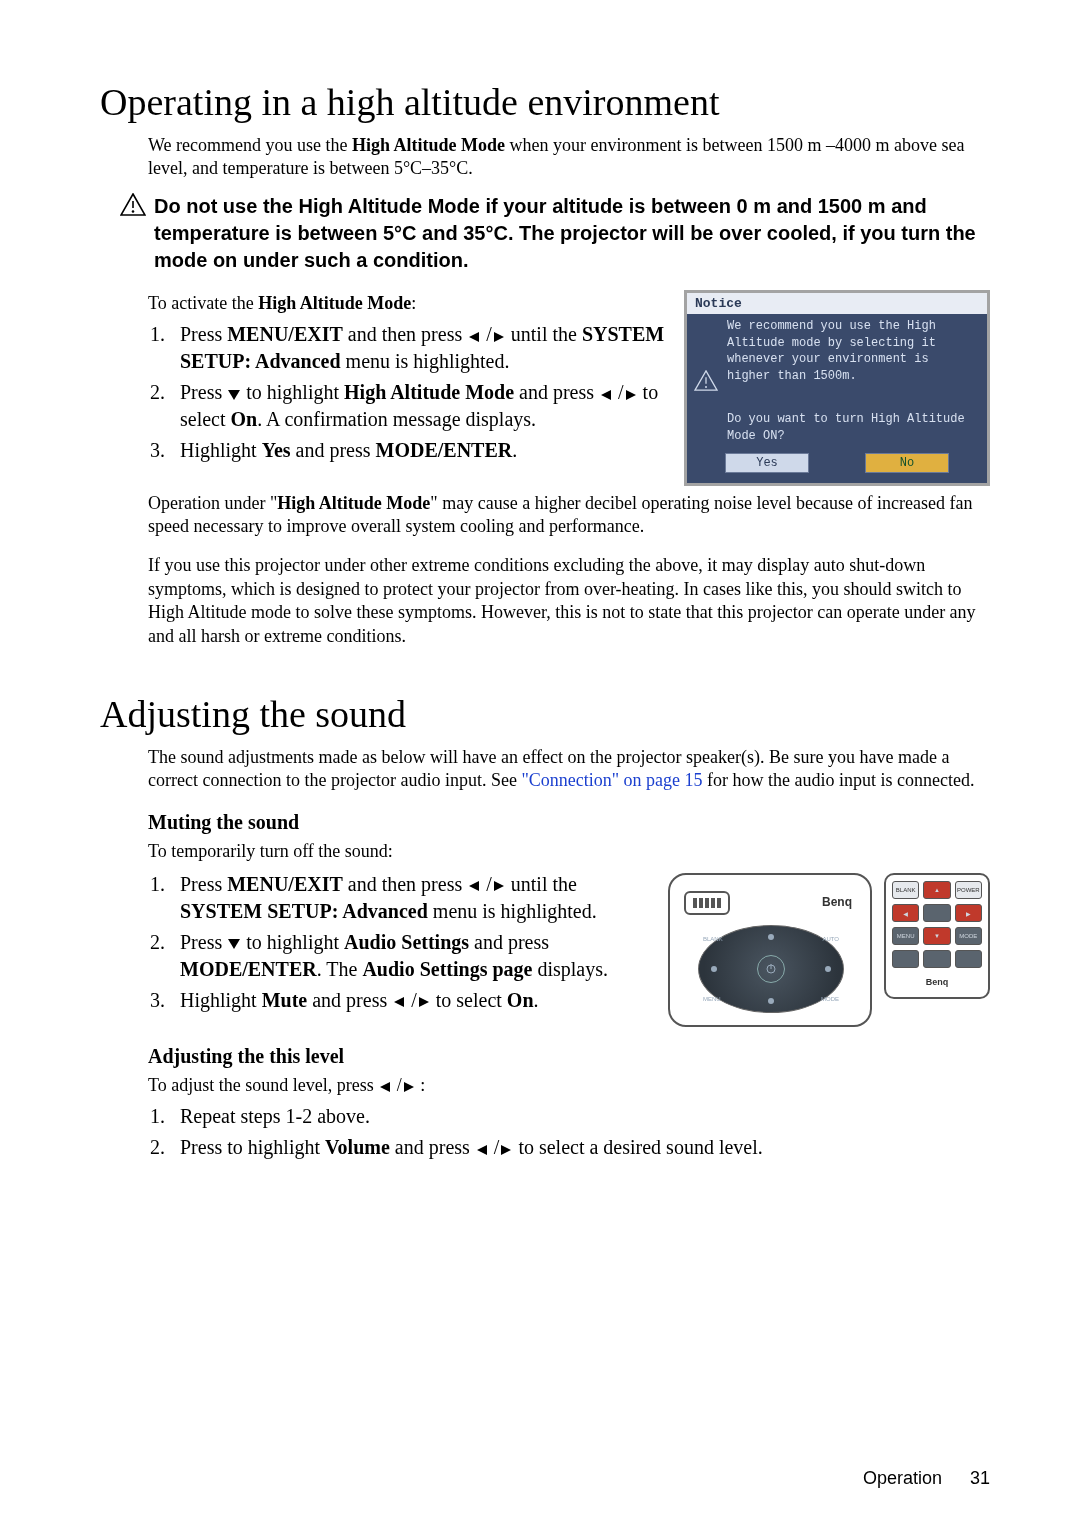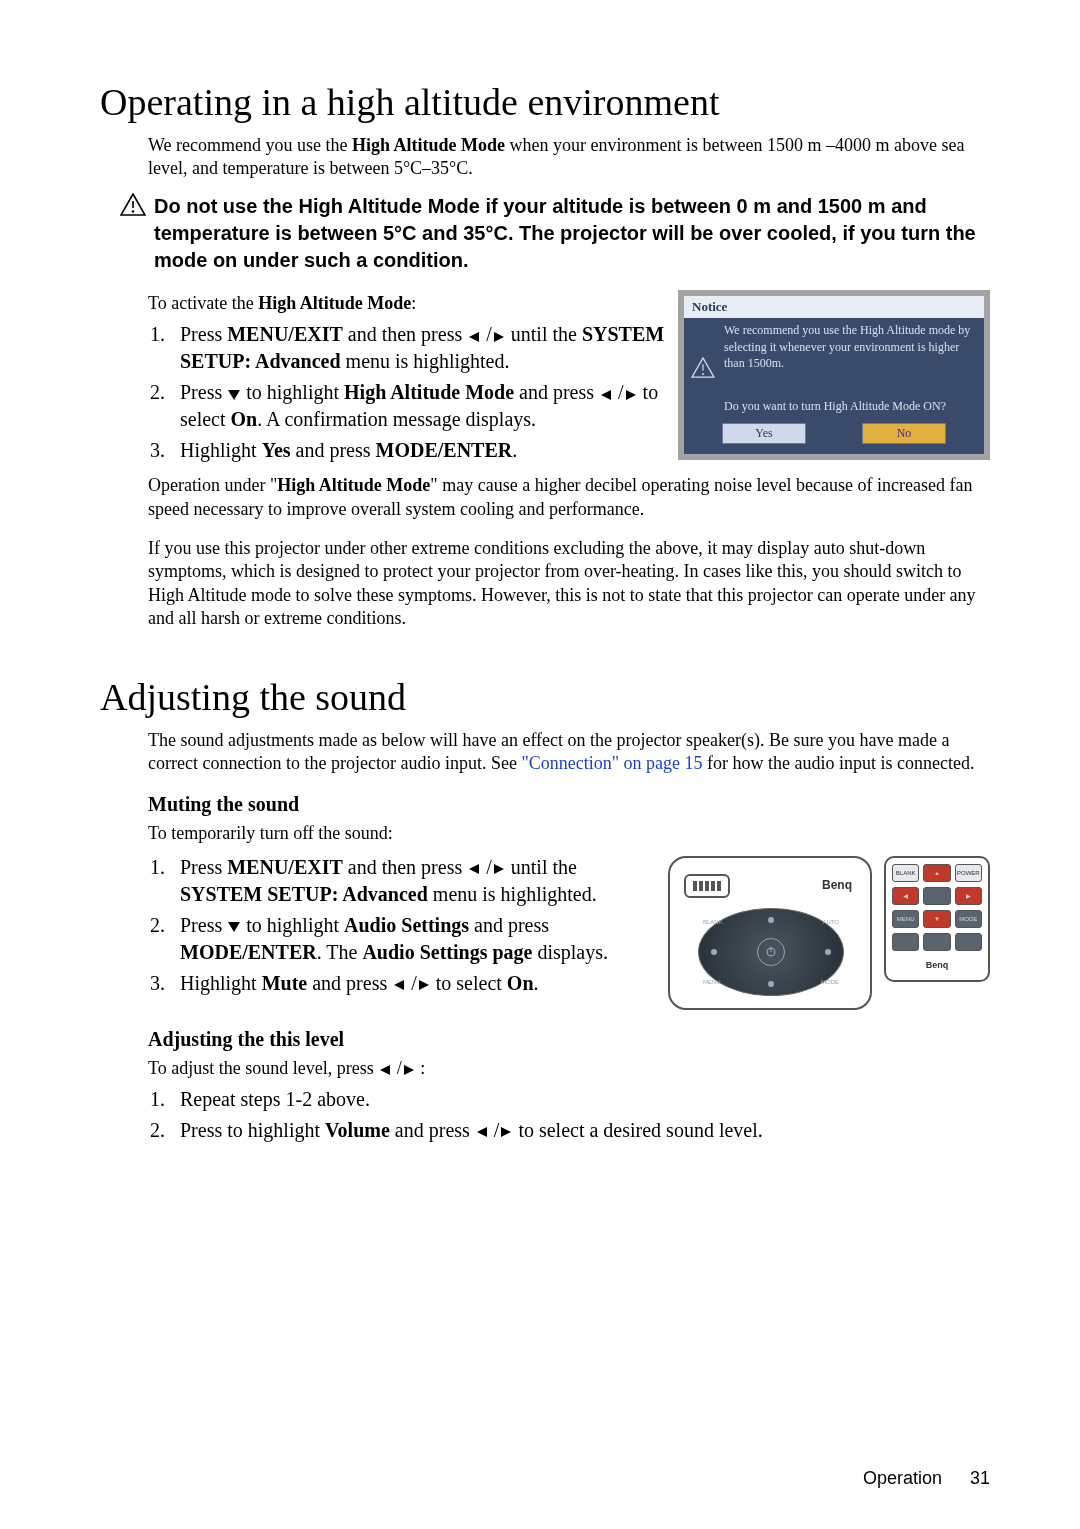--- a/index.html
+++ b/index.html
@@ -60,22 +60,22 @@
     padding-left: 70px;
     margin: 2px 0;
   }
   ol li { padding-left: 10px; margin-bottom: 4px; }
   .arrow-svg { display:inline-block; vertical-align:middle; }
 
   
   .notice-box {
     width: 300px;
     background: #3a4a6b;
-    border: 6px solid #a3a3a3;
-    font-family: Liberation Serif, serif;
+    border: 3px solid #a3a3a3;
+    font-family: Liberation Mono, monospace;
     font-size: 12px;
     color: #d7e0f0;
     margin-top: 4px;
   }
   .notice-title {
     background: #e8ecf4;
     color: #2b3a57;
     font-weight: bold;
     padding: 3px 8px;
     font-size: 13px;
@@ -95,21 +95,21 @@
     gap: 20px;
   }
   .notice-btn {
     border: 1px solid #6b7a99;
     padding: 2px 18px;
     font-size: 12px;
     text-align: center;
     min-width: 46px;
   }
   .btn-yes { background: #cfd9ea; color:#2b3a57; }
-  .btn-no  { background: #e0b040; color:#4c1d95; }
+  .btn-no  { background: #e0b040; color:#14532d; }
 
   .sub-heading {
     font-family: Georgia, serif;
     font-weight: bold;
     font-size: 20px;
     margin: 18px 0 4px 48px;
   }
   .link { color: #1a3fcf; }
 
   

